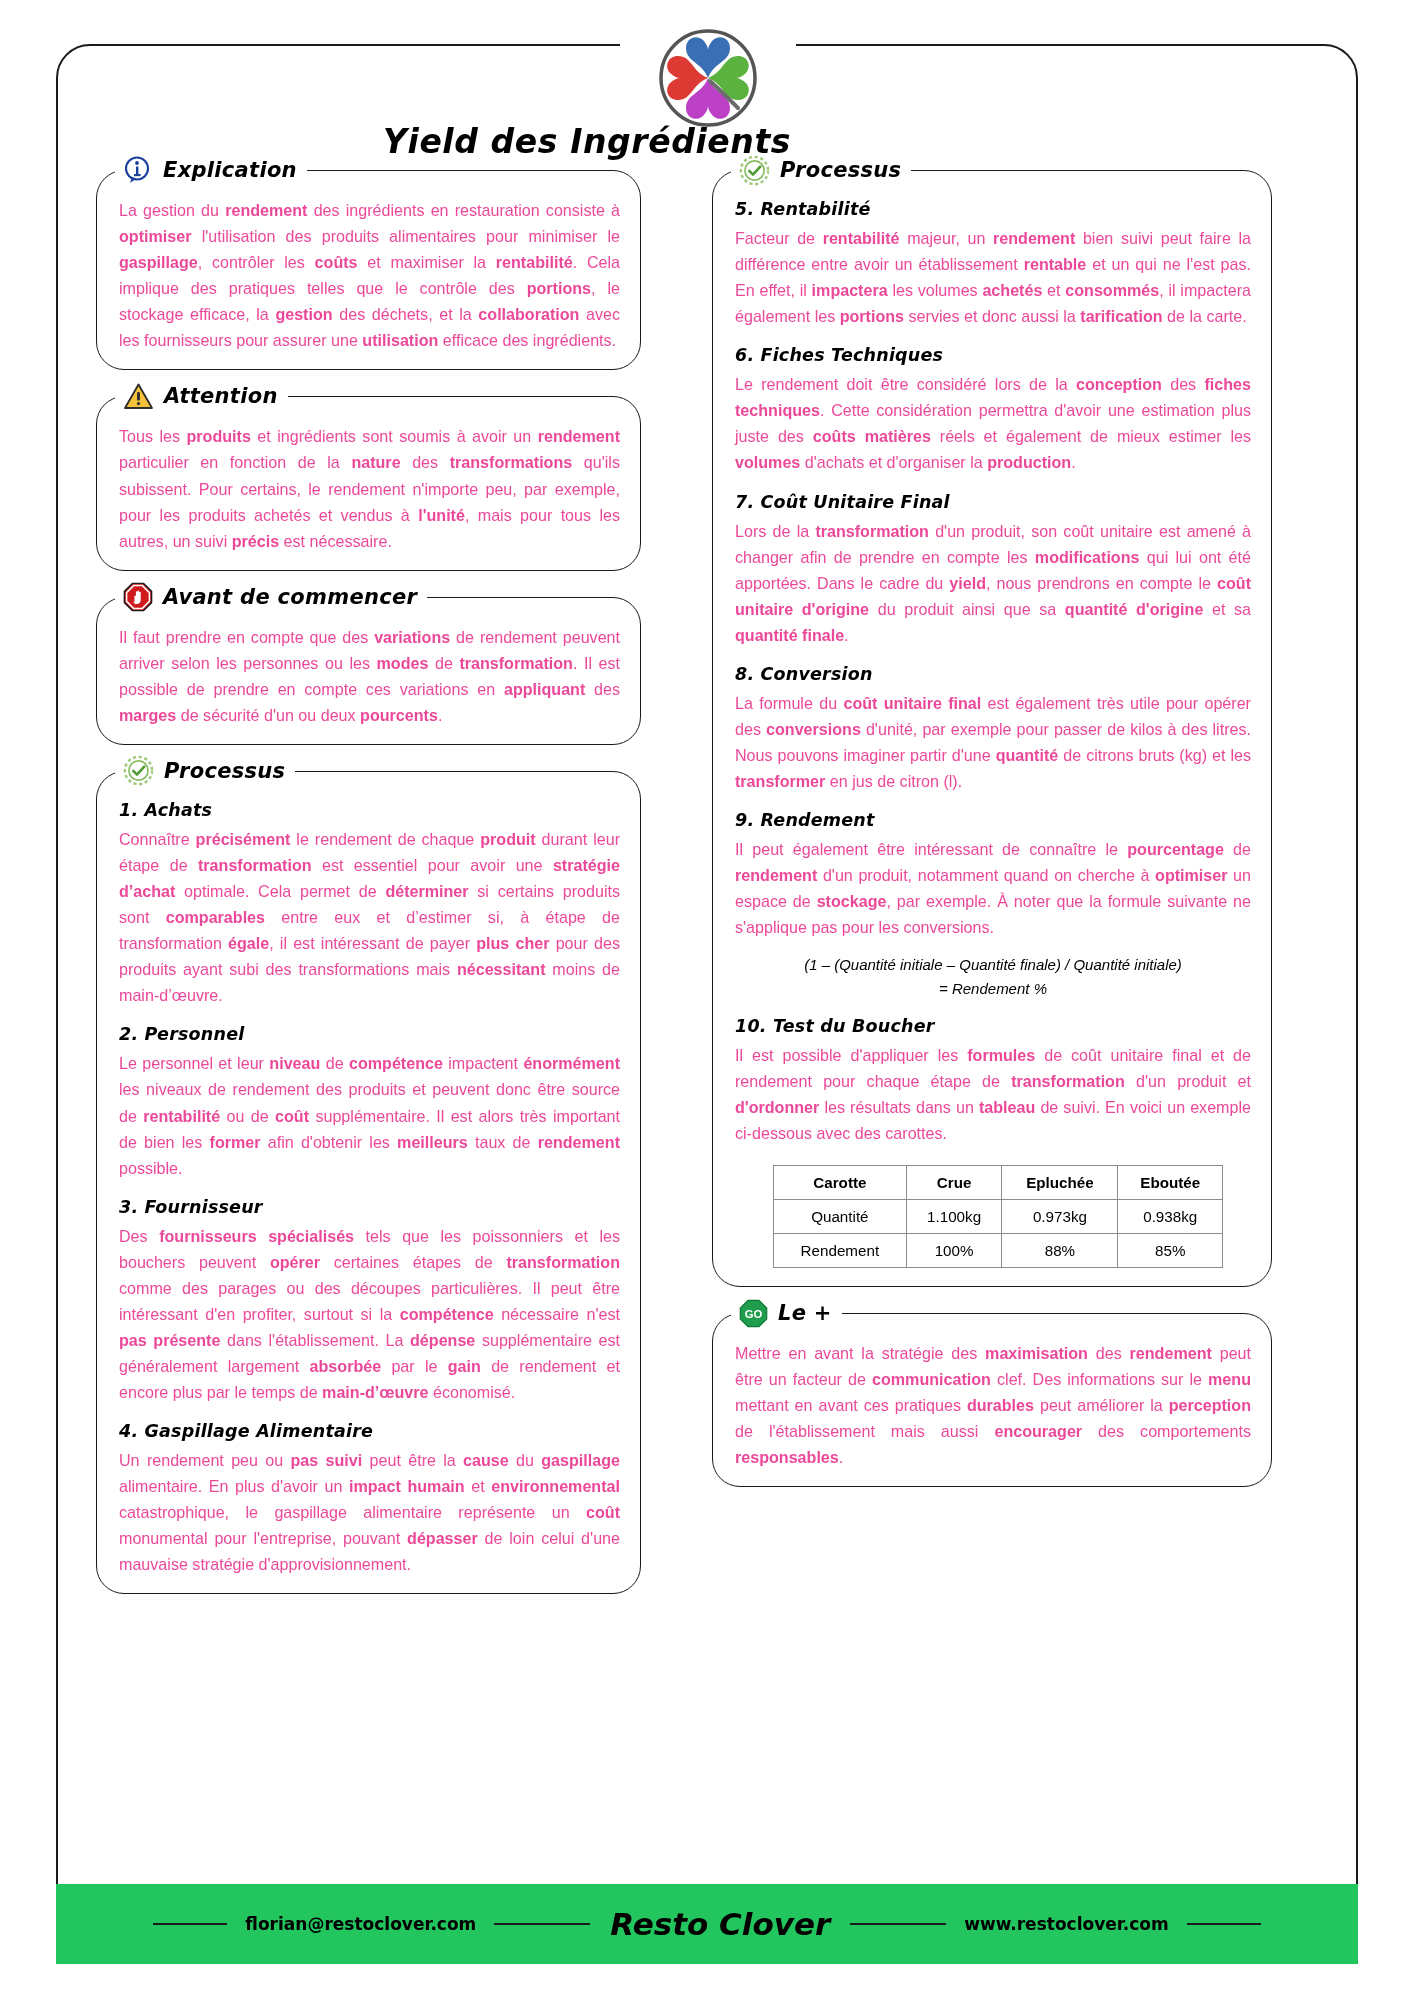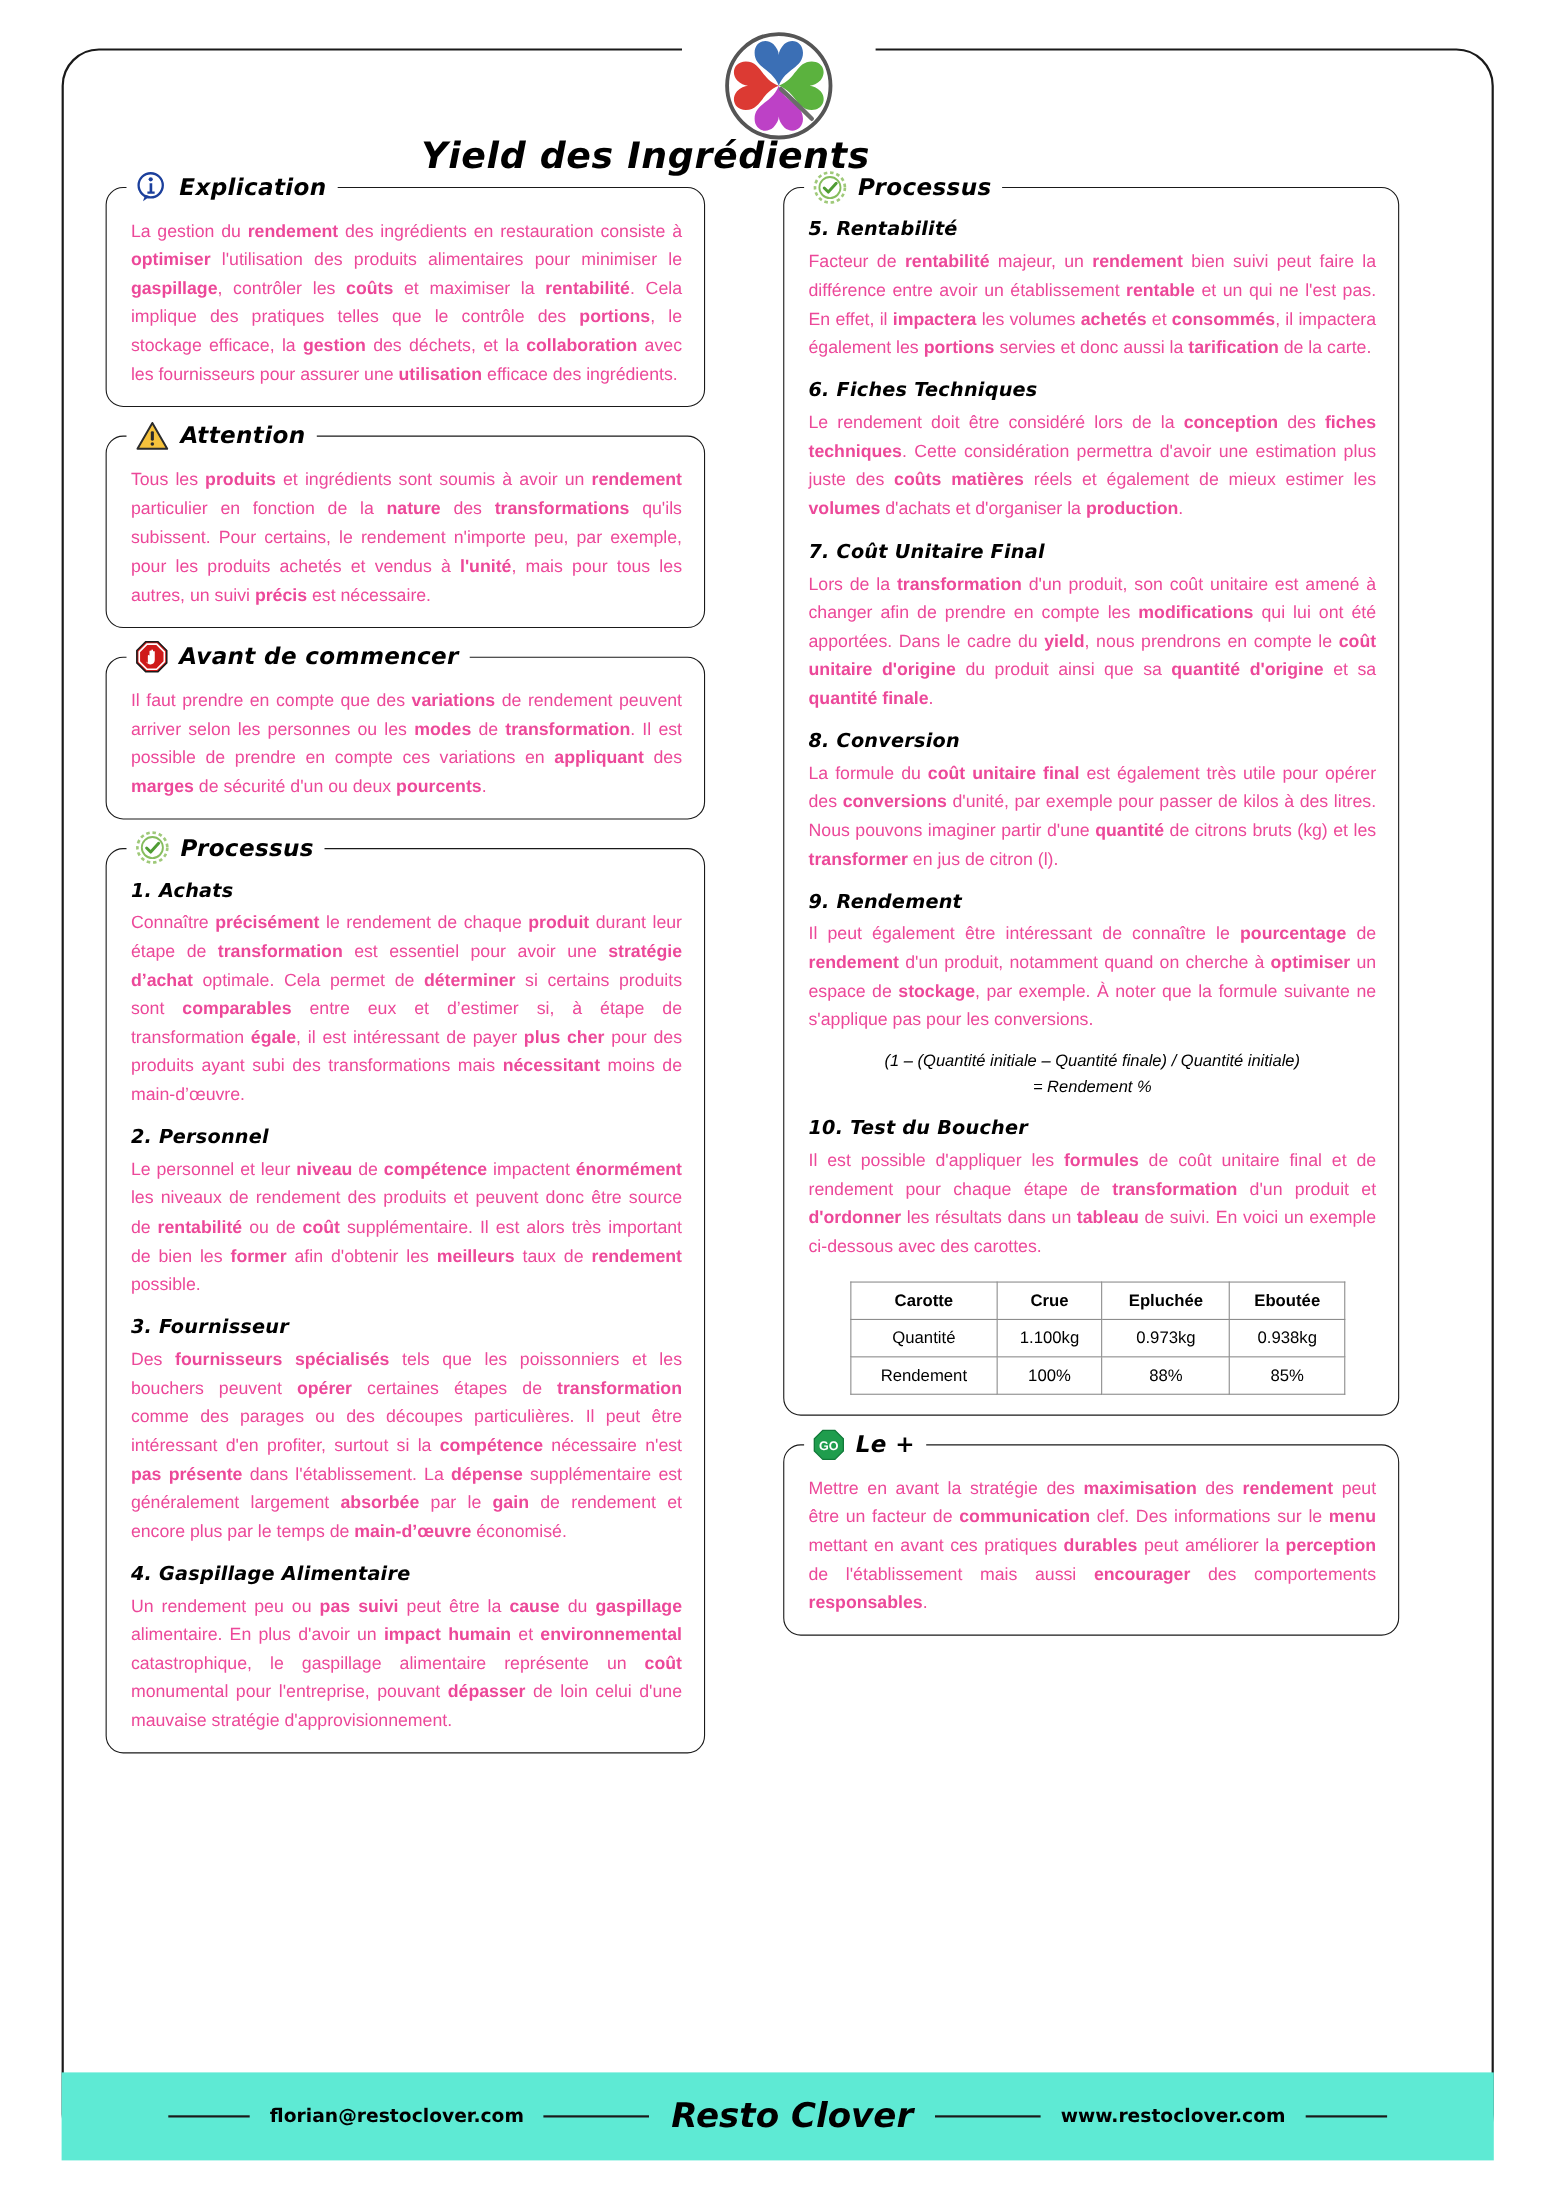--- a/index.html
+++ b/index.html
@@ -52,21 +52,21 @@
 
   
   .col{ position:absolute; top:170px; }
   .col-left{ left:96px; width:545px; }
   .col-right{ left:712px; width:560px; }
 
   
   .block{
     position:relative;
     border:1.6px solid #1a1a1a;
-    border-radius:16px;
+    border-radius:28px;
     margin-bottom:26px;
     padding:26px 20px 14px 22px;
   }
 
   .block-legend{
     position:absolute;
     top:-17px; left:18px;
     background:#fff;
     padding:0 10px 0 8px;
     display:flex; align-items:center; gap:10px;
@@ -128,21 +128,21 @@
   }
   table.carrot th{ font-weight:bold; }
 
   
   .footer{
     position:absolute;
     left:56px; top:1884px;
     width:1302px; height:80px;
     display:flex; align-items:center; justify-content:center;
     z-index:6;
-    background:#5eead4;
+    background:#22c55e;
   }
   .footer .rule{ height:1.6px; background:#1a1a1a; }
   .rule-a{ width:74px; }
   .rule-b{ width:96px; }
   .rule-c{ width:96px; }
   .rule-d{ width:74px; }
   .f-mail, .f-web{
     font-family:"DejaVu Sans", sans-serif;
     font-weight:bold;
     font-size:17px;

